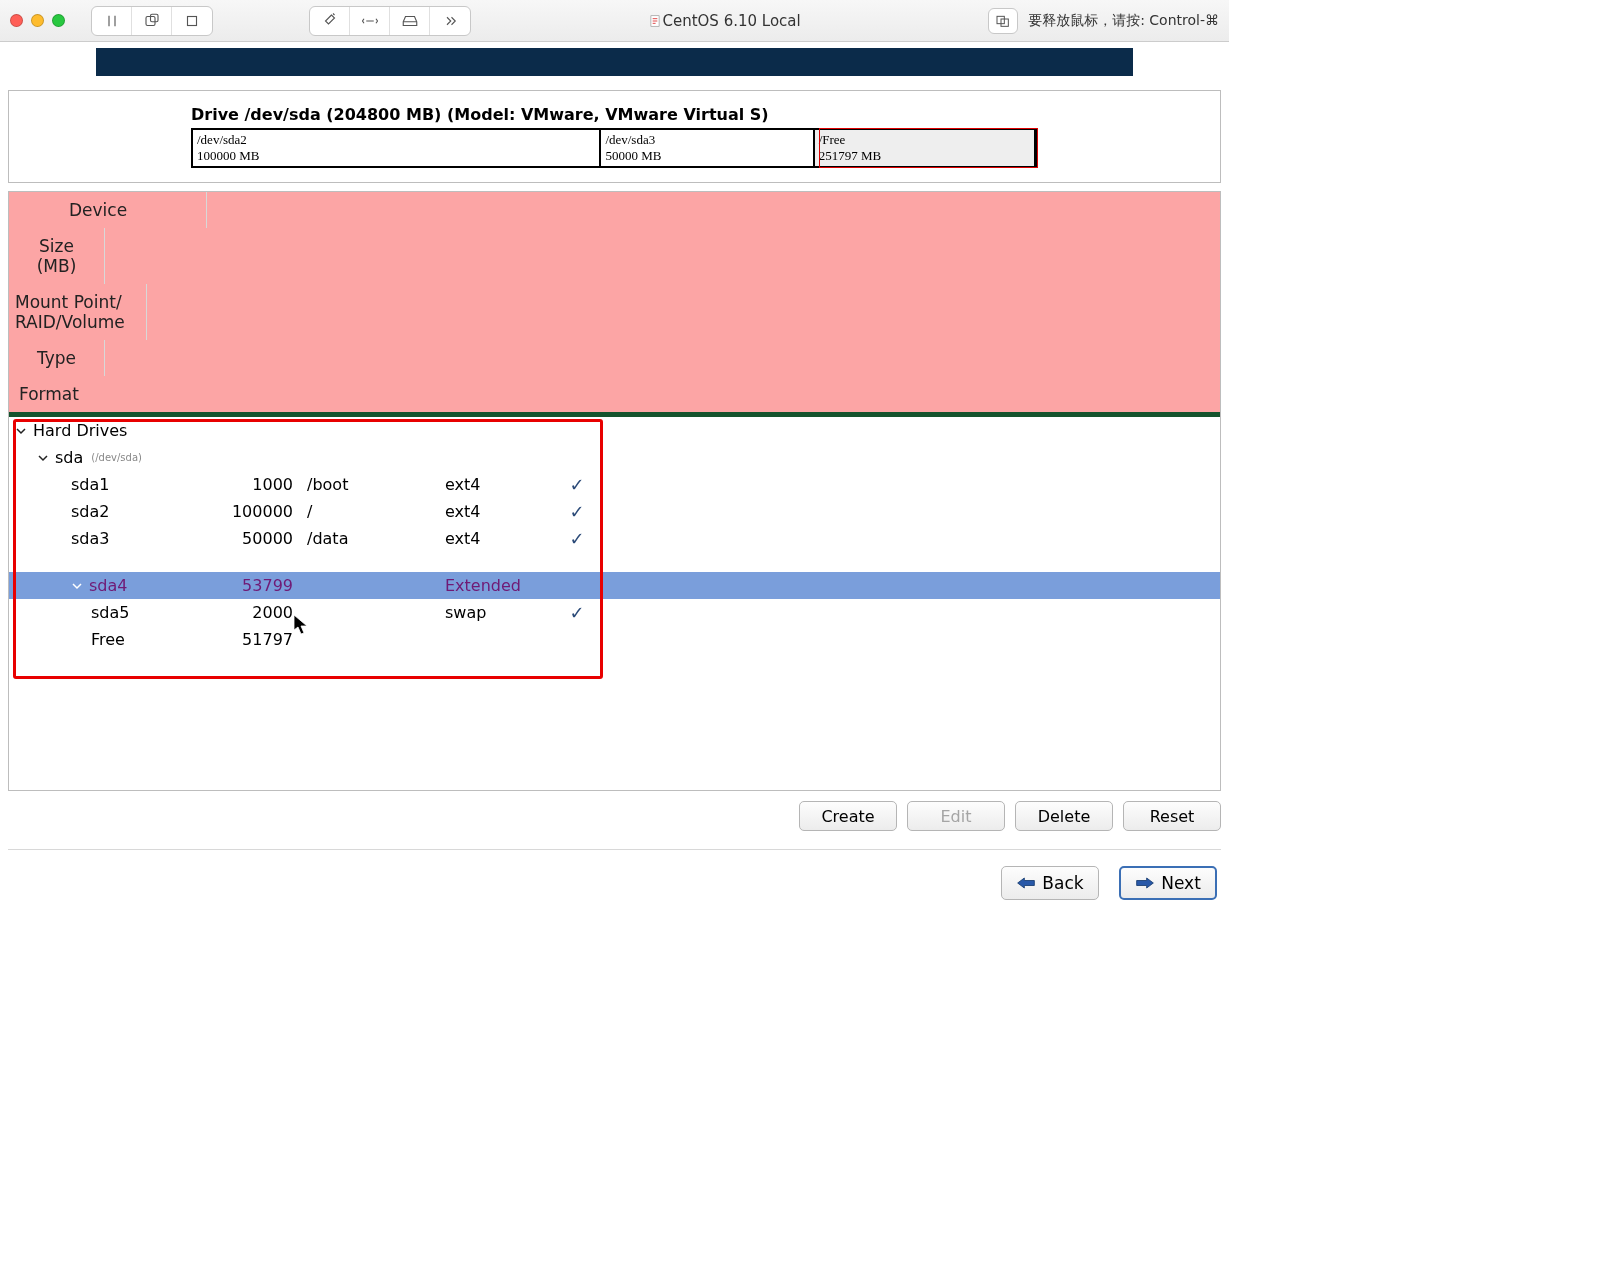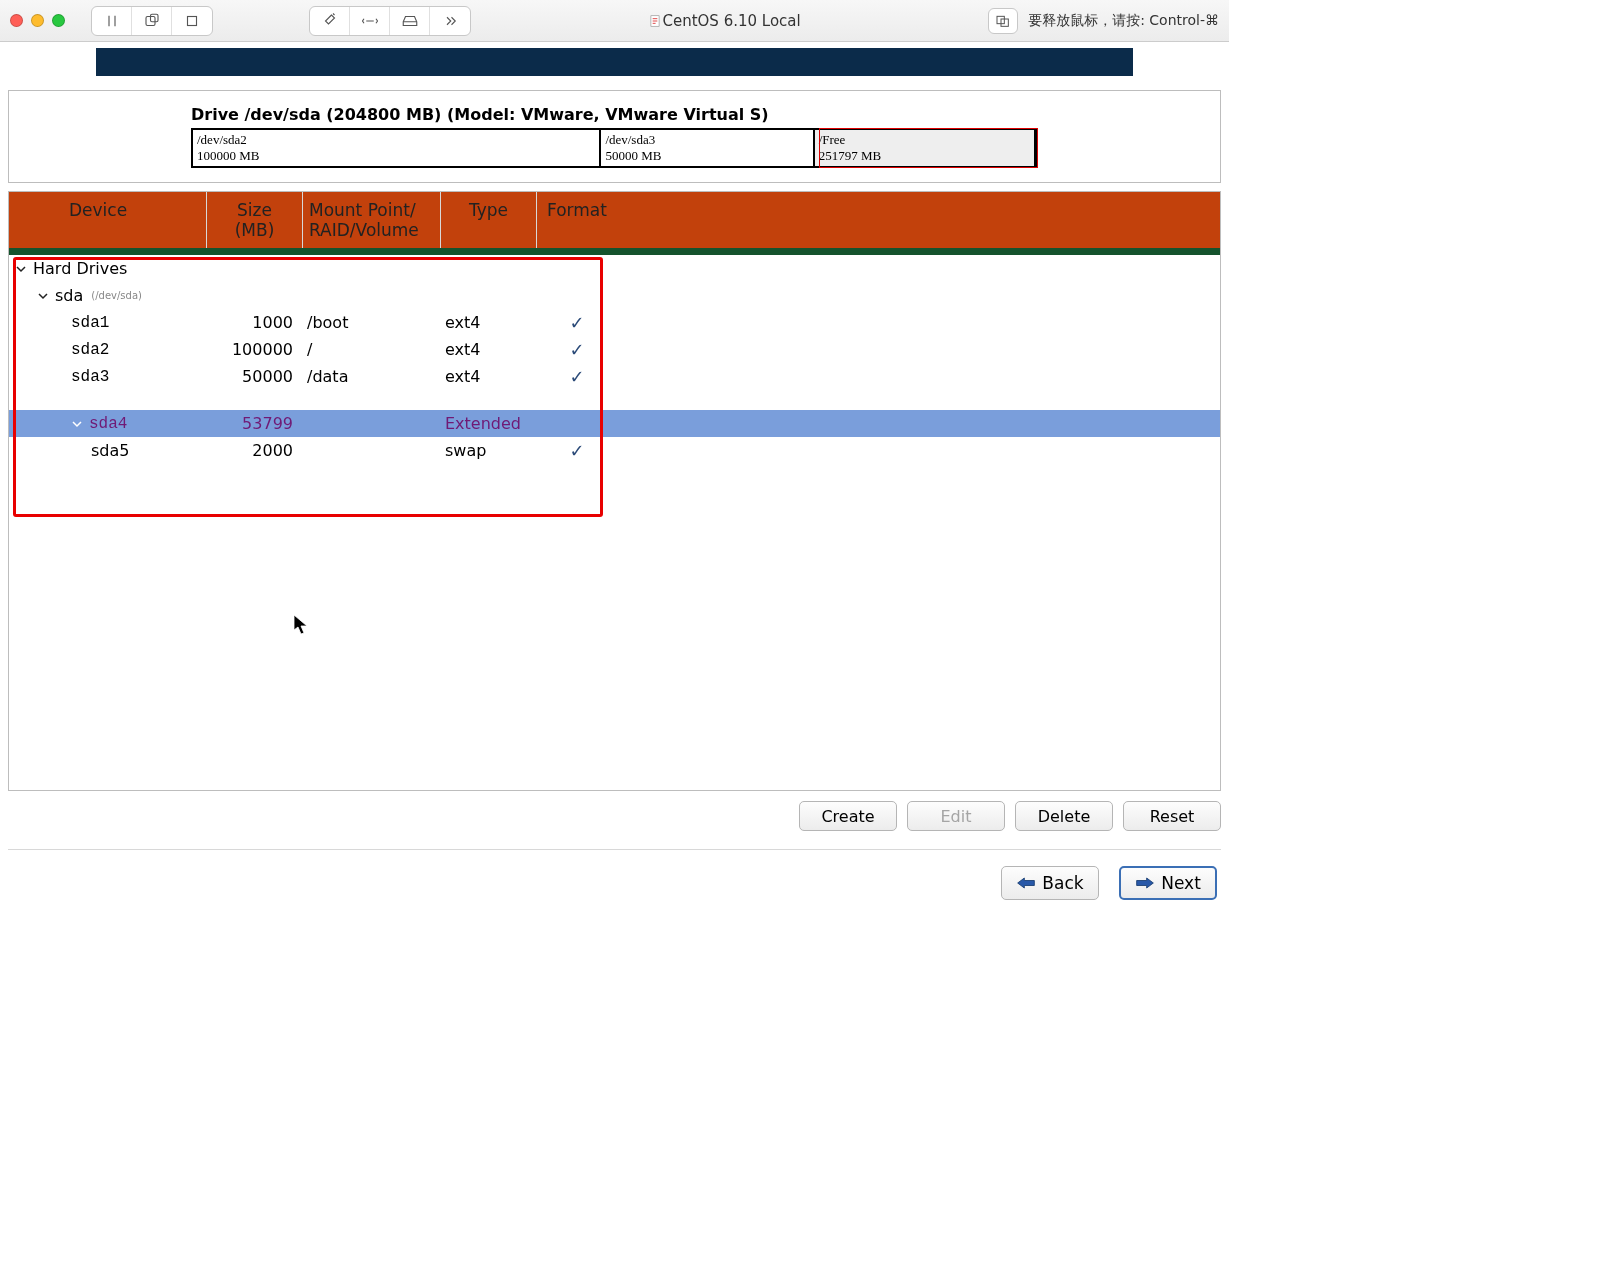--- a/index.html
+++ b/index.html
@@ -29,21 +29,21 @@
 .drive-inner { margin-left: 170px; margin-right: 170px; }
 .drive-label { font-weight: bold; font-size: 16px; margin-bottom: 4px; }
 .drive-blocks { display: flex; height: 40px; border: 2px solid #000; position: relative; font-family: Liberation Serif, serif; }
 .blk { border-right: 2px solid #000; padding: 2px 4px; font-size: 13px; line-height: 1.25; overflow: hidden; }
 .blk:last-child { border-right: none; }
 .blk.free { background: #eee; }
 .free-outline { position: absolute; right: -2px; top: -2px; bottom: -2px; border: 1.5px solid #d00; pointer-events: none; }
 
 
 .table-panel { margin: 8px 8px 0 8px; border: 1px solid #bdbdbd; display: flex; flex-direction: column; height: 600px; }
-.thead { display: flex; border-bottom: 7px solid #14532d; background: #c2410c; }
+.thead { display: flex; border-bottom: 5px solid #14532d; background: #fca5a5; flex-direction: column; }
 .th { padding: 8px 6px; font-size: 17px; text-align: center; border-right: 1px solid #d8d8d8; color: #222; }
 .th:last-child { border-right: none; }
 .col-dev { width: 198px; text-align: left; padding-left: 60px; }
 .col-size { width: 96px; }
 .col-mnt { width: 138px; text-align: left; padding-left: 6px; }
 .col-type { width: 96px; }
 .col-fmt { width: 80px; }
 
 .tbody { flex: 1; position: relative; overflow: hidden; background: #fff; }
 .highlight-box { position: absolute; left: 4px; top: 2px; width: 590px; height: 260px; border: 3px solid #e80000; border-radius: 3px; pointer-events: none; }
@@ -54,21 +54,21 @@
 .c-dev { width: 198px; padding-left: 6px; gap: 4px; }
 .c-size { width: 96px; justify-content: flex-end; padding-right: 10px; }
 .c-mnt { width: 138px; padding-left: 4px; }
 .c-type { width: 96px; padding-left: 4px; }
 .c-fmt { width: 80px; justify-content: center; }
 .disclosure { width: 14px; display: inline-flex; }
 .disclosure svg { width: 12px; height: 12px; }
 .subdev { color: #888; font-size: 10px; margin-left: 4px; }
 .chk { color: #2b4a78; font-weight: bold; font-size: 18px; }
 .indent-1 { padding-left: 28px !important; }
-.indent-2 { padding-left: 62px !important; font-family: Liberation Mono, monospace; }
+.indent-2 { padding-left: 62px !important; }
 .indent-3 { padding-left: 82px !important; }
 
 
 .button-row { display: flex; justify-content: flex-end; gap: 10px; padding: 10px 8px 0 8px; }
 .btn { min-width: 98px; height: 30px; border: 1px solid #b5b5b5; border-radius: 5px; background: linear-gradient(#fdfdfd,#ececec); font-size: 16px; display: flex; align-items: center; justify-content: center; cursor: default; }
 .btn.disabled { color: #a5a5a5; }
 
 .hr { height: 1px; background: #d8d8d8; margin: 18px 8px 0 8px; }
 
 
@@ -255,20 +255,29 @@
         <div class="cell c-dev indent-3">
           <span>sda5</span>
         </div>
         <div class="cell c-size">2000</div>
         <div class="cell c-mnt"></div>
         <div class="cell c-type">swap</div>
         <div class="cell c-fmt">
           <span class="chk">✓</span>
         </div>
       </div>
+      <div class="trow">
+        <div class="cell c-dev indent-3">
+          <span>Free</span>
+        </div>
+        <div class="cell c-size">51797</div>
+        <div class="cell c-mnt"></div>
+        <div class="cell c-type"></div>
+        <div class="cell c-fmt"></div>
+      </div>
       <div class="highlight-box"></div>
   </div>
 </div>
 
 <div class="button-row">
   <div class="btn">Create</div>
   <div class="btn disabled">Edit</div>
   <div class="btn">Delete</div>
   <div class="btn">Reset</div>
 </div>

